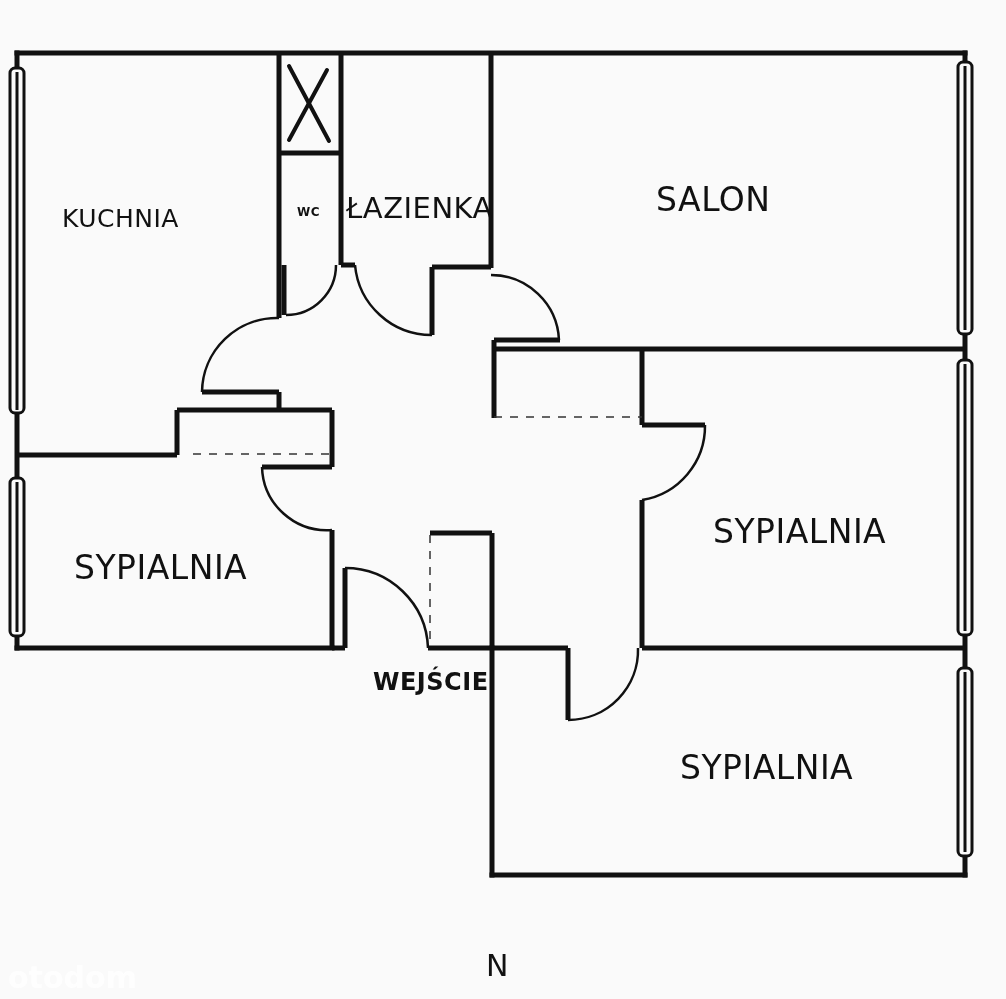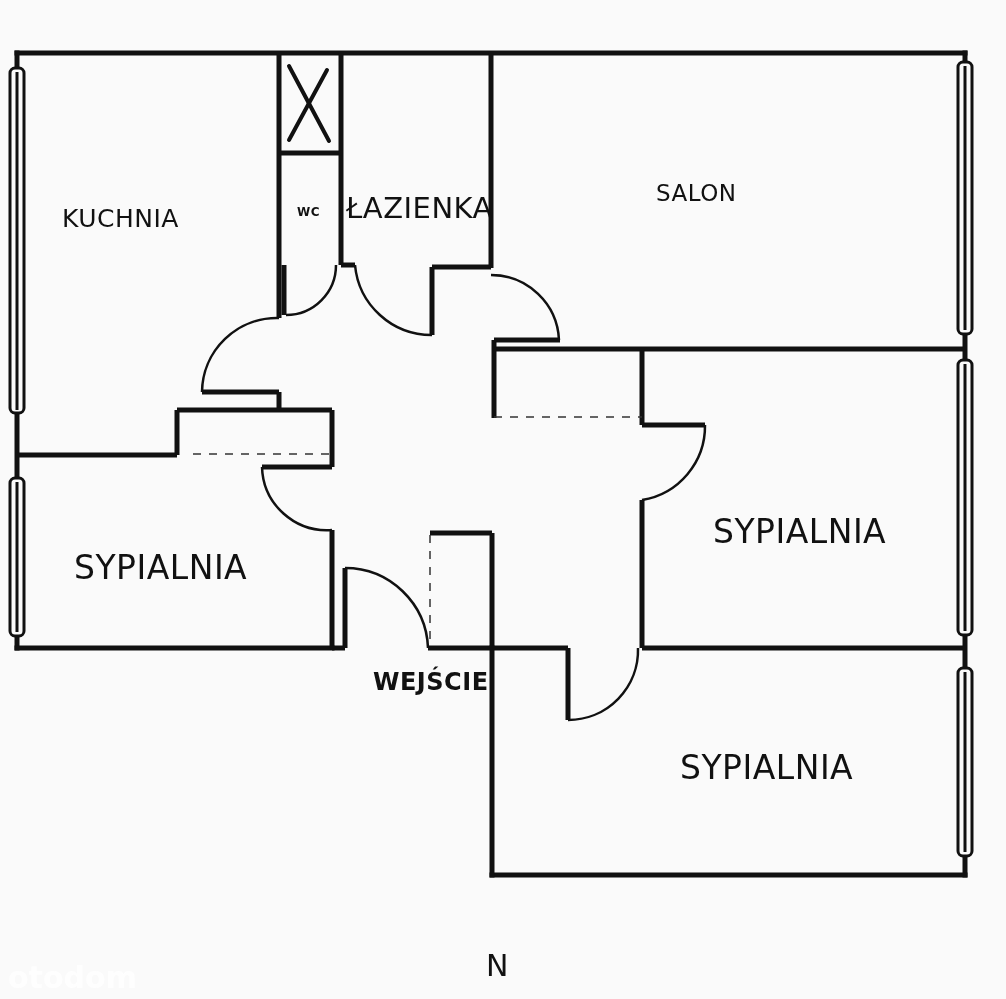--- a/index.html
+++ b/index.html
@@ -2,21 +2,21 @@
 <html><head>
   <meta charset="utf-8">
   <style>
     html, body { margin: 0; padding: 0; background: #fafafa; }
     body { width: 1006px; height: 999px; position: relative; overflow: hidden; font-family: "DejaVu Sans", "Liberation Sans", sans-serif; }
     #plan { position: absolute; left: 0; top: 0; }
     .room-label { position: absolute; color: #111; font-family: "DejaVu Sans", sans-serif; white-space: nowrap; letter-spacing: 0.5px; }
     .lbl-kuchnia { left: 62px; top: 176px; font-size: 25px; margin-top: 28px; }
     .lbl-wc { left: 297px; top: 205px; font-size: 12px; font-weight: bold; }
     .lbl-lazienka { left: 346px; top: 183px; font-size: 29px; margin-top: 8px; }
-    .lbl-salon { left: 656px; top: 180px; font-size: 23px; }
+    .lbl-salon { left: 656px; top: 180px; font-size: 33px; }
     .lbl-syp1 { left: 74px; top: 548px; font-size: 33px; }
     .lbl-syp2 { left: 713px; top: 512px; font-size: 33px; }
     .lbl-syp3 { left: 680px; top: 748px; font-size: 33px; }
     .lbl-wejscie { left: 325px; top: 668px; font-size: 24px; font-weight: bold; margin-left: 48px; }
     .lbl-north { left: 486px; top: 948px; font-size: 30px; }
     .watermark { position: absolute; left: 8px; top: 960px; font-size: 30px; font-weight: bold; color: #ffffff; opacity: 0.9; }
   </style>
 </head>
 <body>
 

